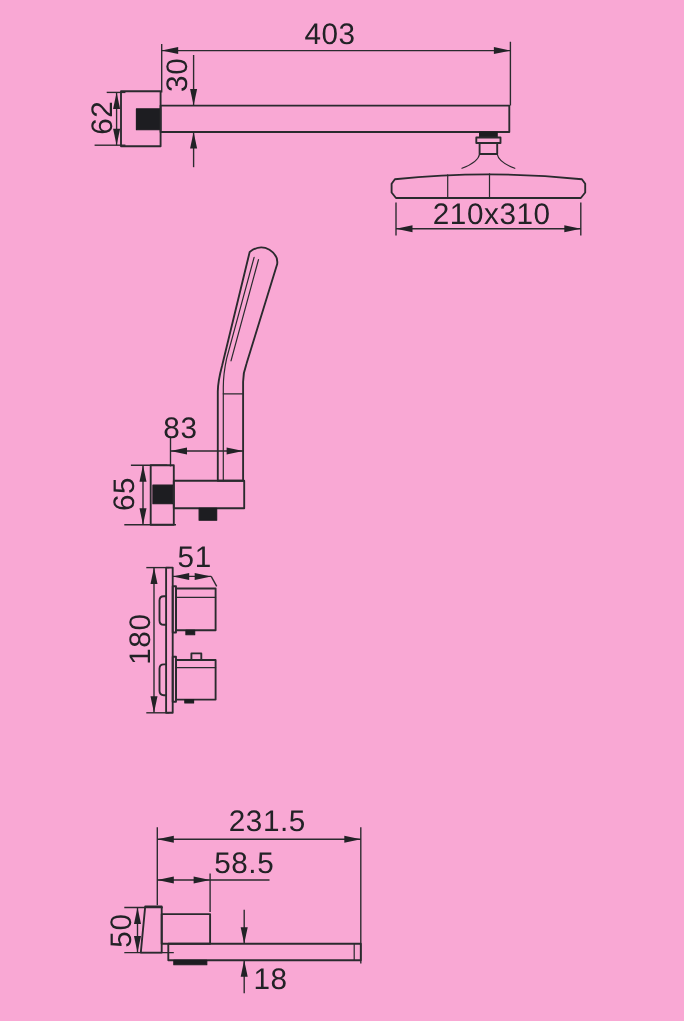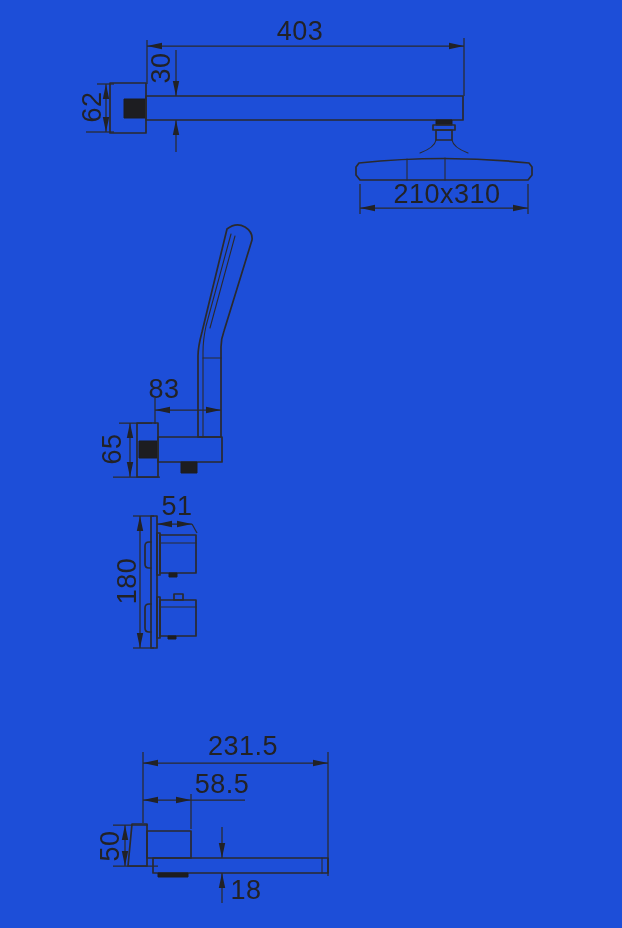--- a/index.html
+++ b/index.html
@@ -1,17 +1,17 @@
 <!DOCTYPE html>
 <html><head>
 <meta charset="utf-8">
 <style>
   html,body{margin:0;padding:0;background:#e8e8e8;}
   .sheet{
-    width:622px;height:928px;background:#1d4ed8;position:relative;margin:0 auto;
+    width:622px;height:928px;background:#f9a8d4;position:relative;margin:0 auto;
     font-family:"Liberation Sans",sans-serif;overflow:hidden;
   }
   svg{display:block;}
   .obj{fill:none;stroke:#2a2a2e;stroke-width:1.7;stroke-linejoin:round;stroke-linecap:round;}
   .objthin{fill:none;stroke:#2a2a2e;stroke-width:1.1;stroke-linejoin:round;stroke-linecap:round;}
   .dim{fill:none;stroke:#2a2a2e;stroke-width:1.25;stroke-linecap:butt;}
   .arr{fill:#222226;stroke:none;}
   .blk{fill:#1d1d21;stroke:#1d1d21;stroke-width:1;stroke-linejoin:round;}
   .dimtxt{fill:#222226;font-family:"Liberation Sans",sans-serif;font-size:27px;letter-spacing:0.5px;}
 </style>

